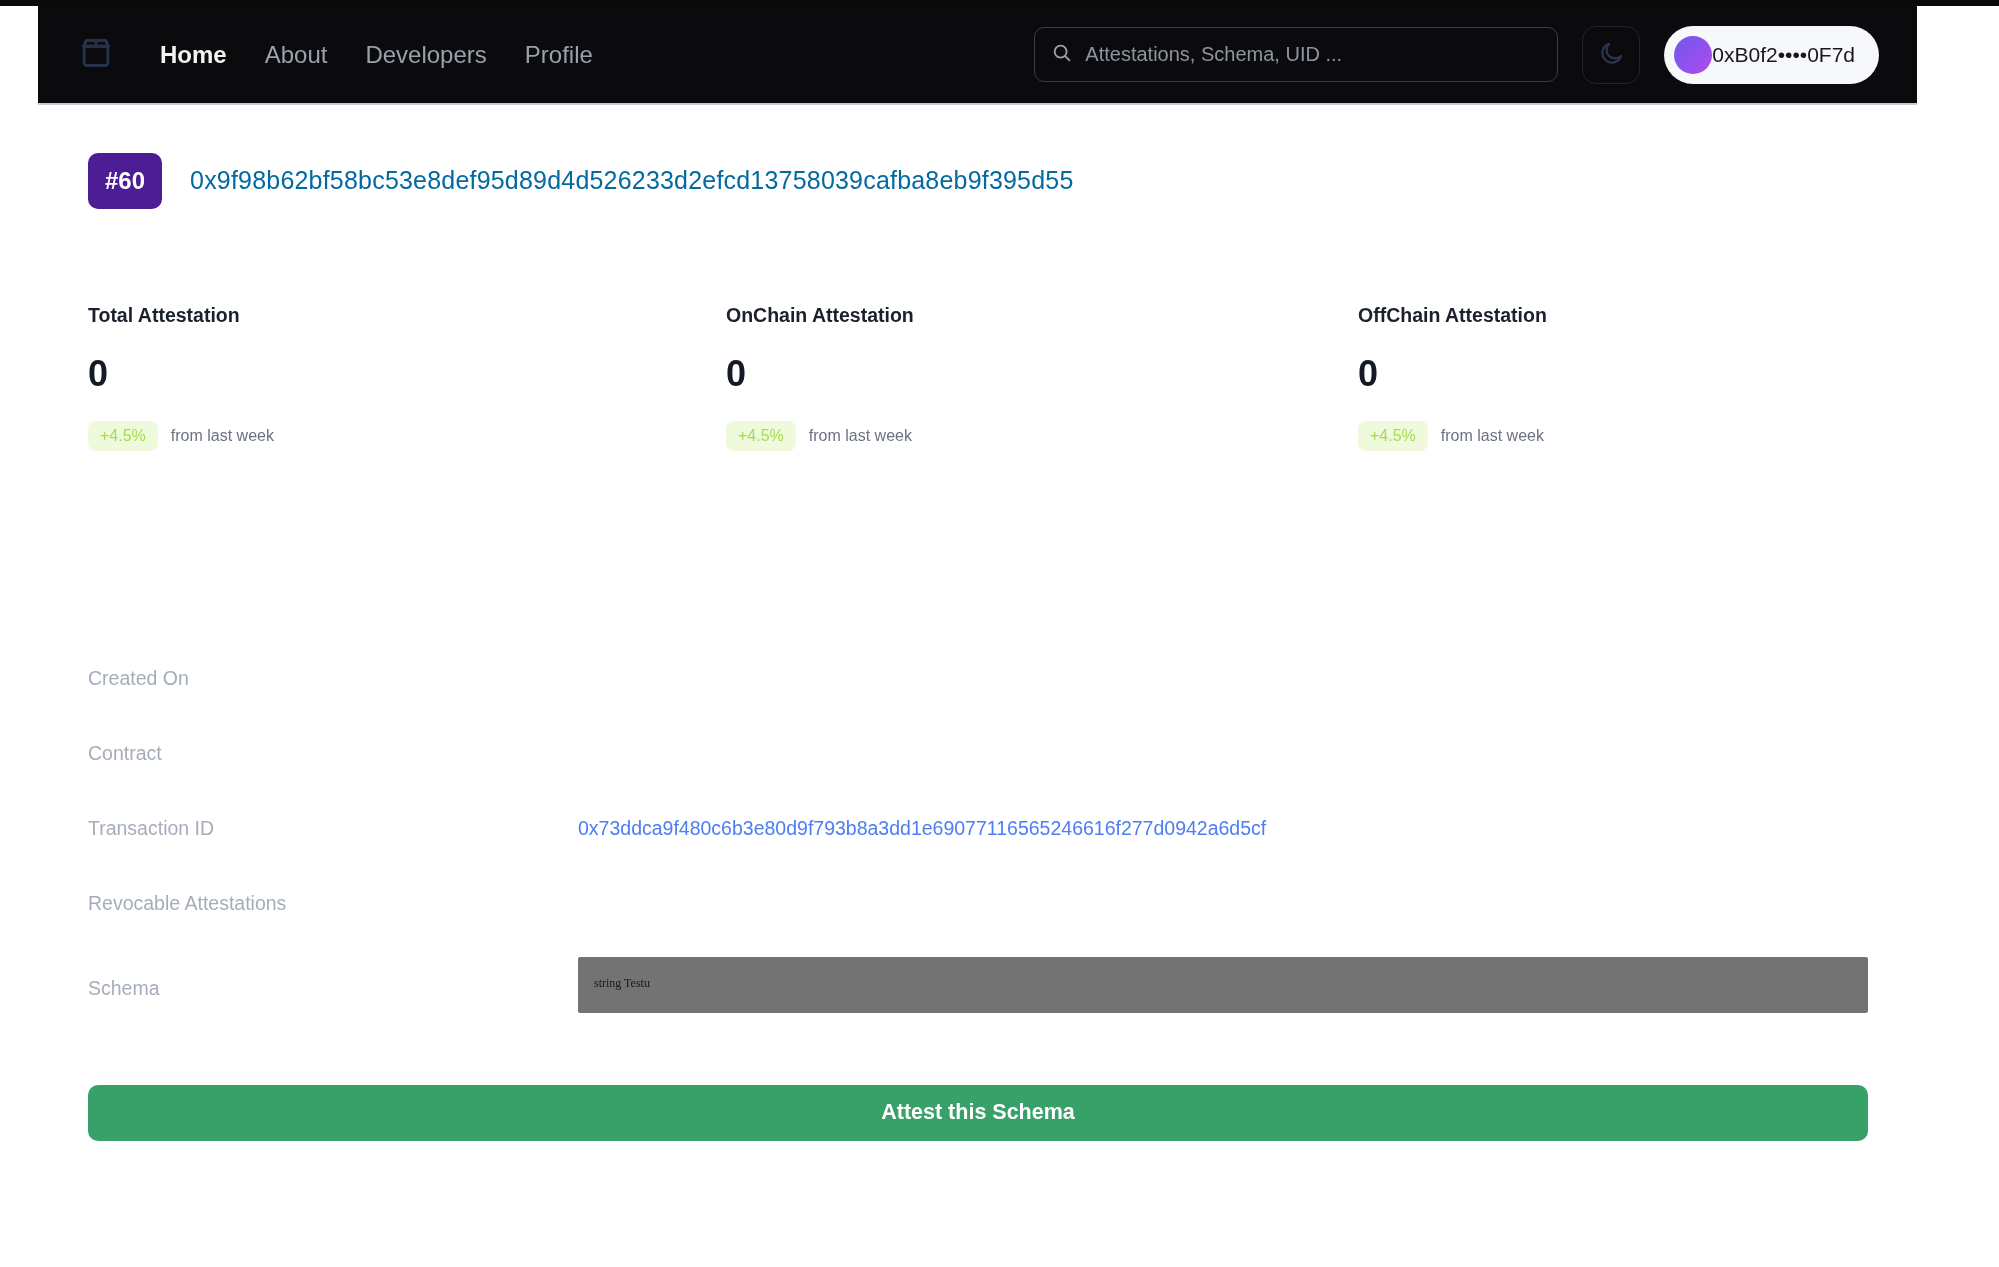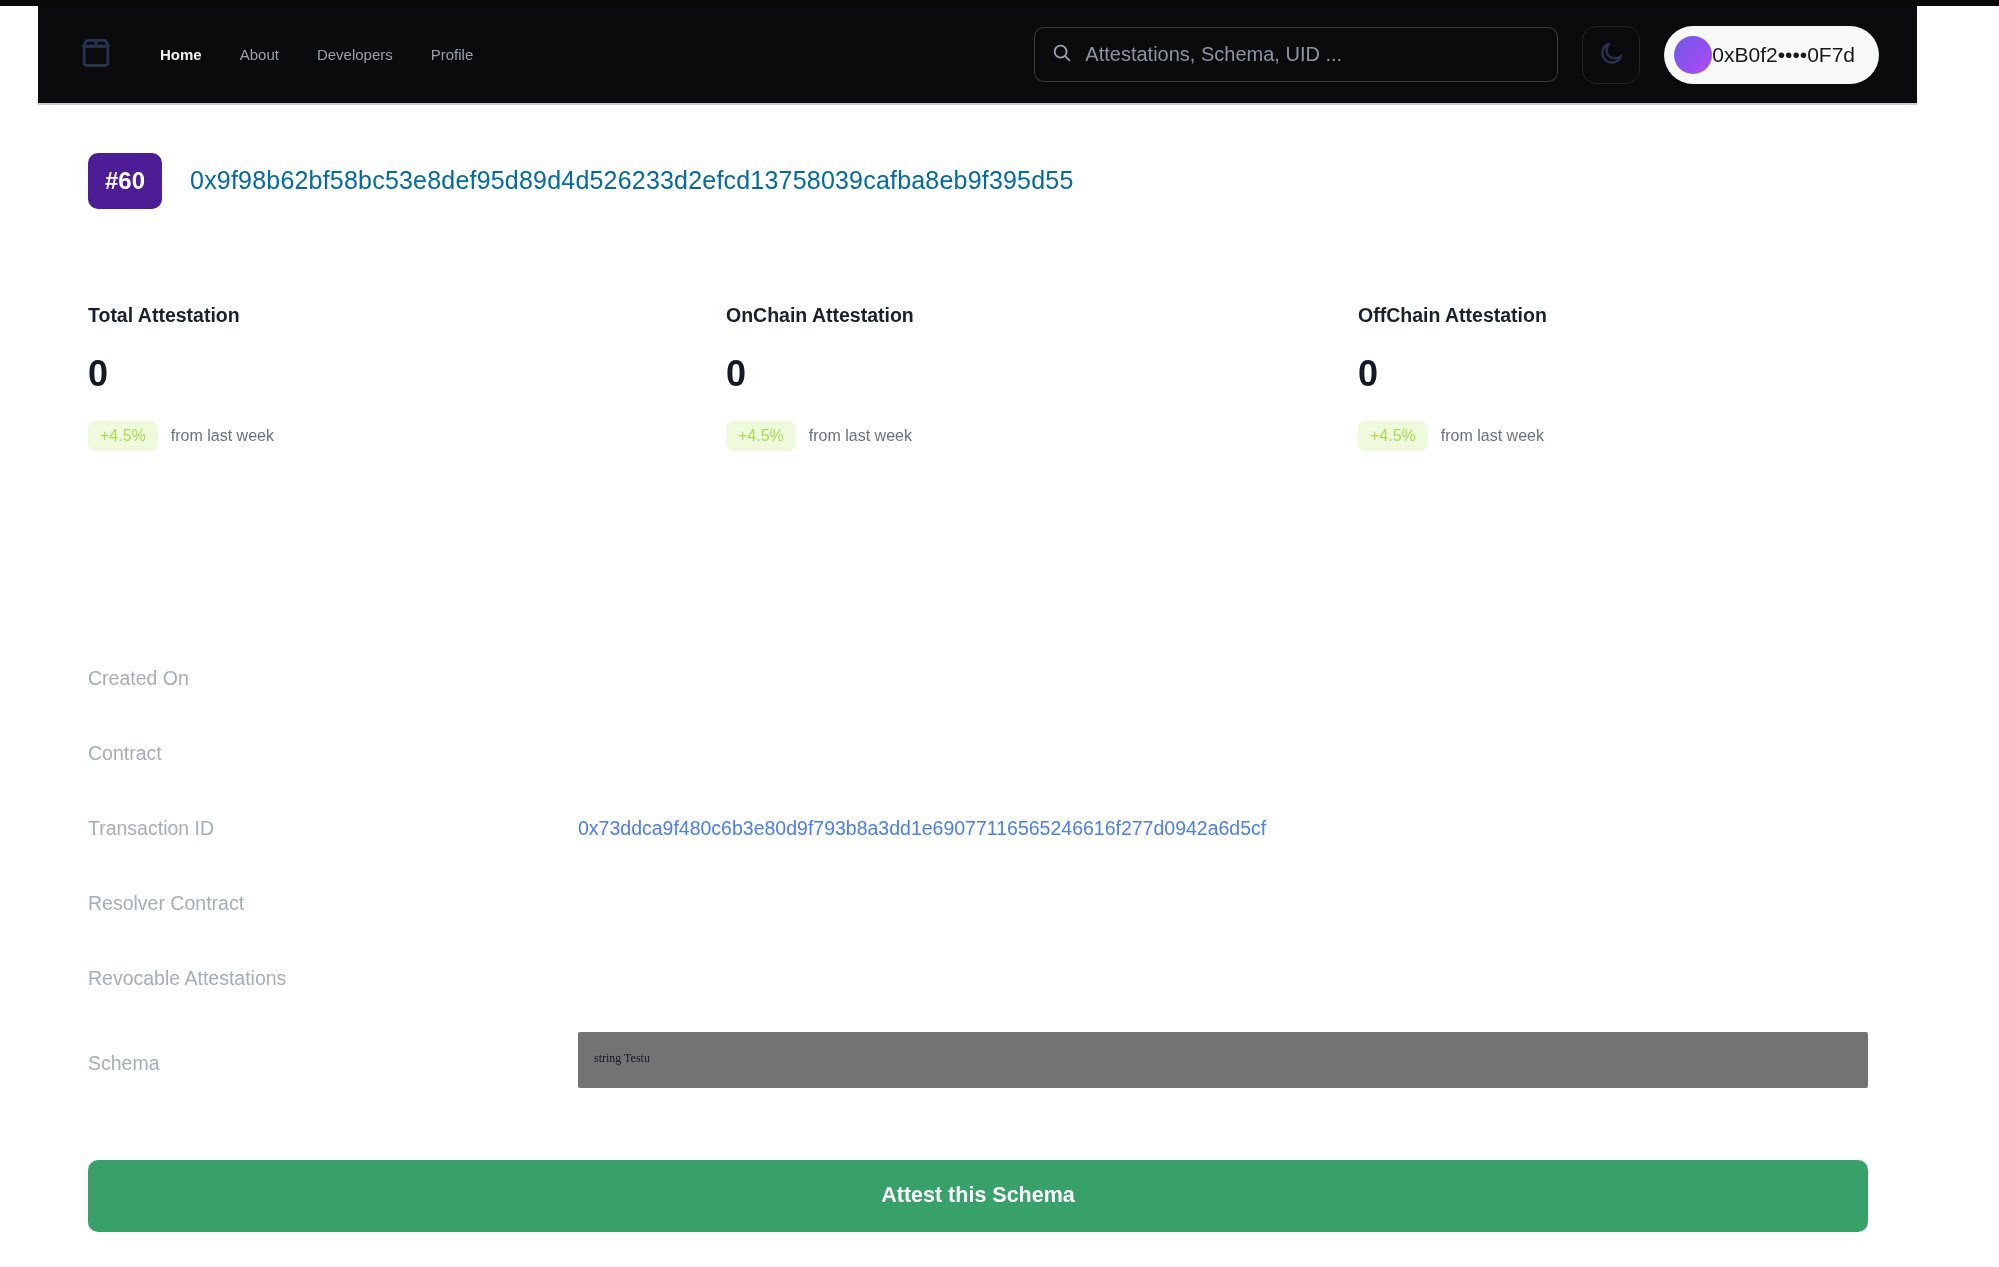--- a/index.html
+++ b/index.html
@@ -21,21 +21,21 @@
     border-bottom: 2px solid #c9ccd2;
     display: flex;
     align-items: center;
     padding: 0 38px;
   }
   .brand { display: flex; align-items: center; }
   .nav-links {
     display: flex; align-items: center;
     gap: 38px; margin-left: 44px;
     list-style: none;
-    font-size: 15px;
+    font-size: 24px;
   }
   .nav-links li { color: #9aa0ab; cursor: pointer; }
   .nav-links li.active { color: #f4f4f5; font-weight: 700; }
   .nav-spacer { flex: 1; }
   .search-box {
     width: 524px; height: 55px;
     border: 1.5px solid #3d3d43;
     border-radius: 10px;
     display: flex; align-items: center;
     padding: 0 16px; gap: 12px;
@@ -114,21 +114,21 @@
     background: #737373;
     border-radius: 2px;
     padding: 19px 16px 22px;
     font-family: Liberation Serif, serif;
     font-size: 12px;
     color: #14181f;
   }
 
   .attest-btn {
     margin-top: 46px;
-    width: 100%; height: 72px;
+    width: 100%; height: 56px;
     background: #38a169; border: none; border-radius: 10px;
     color: #ffffff; font-size: 21.5px; font-weight: 700;
     font-family: "Liberation Sans", sans-serif;
     cursor: pointer;
     display: flex; align-items: center; justify-content: center;
   }
 </style>
 </head>
 <body>
 
@@ -219,24 +219,20 @@
     </div>
     <div class="detail-row">
       <span class="detail-label">Contract</span>
       <span class="detail-value"></span>
     </div>
     <div class="detail-row">
       <span class="detail-label">Transaction ID</span>
       <a class="detail-value link-value">0x73ddca9f480c6b3e80d9f793b8a3dd1e69077116565246616f277d0942a6d5cf</a>
     </div>
     <div class="detail-row">
-      <span class="detail-label">Resolver Contract</span>
-      <span class="detail-value"></span>
-    </div>
-    <div class="detail-row">
       <span class="detail-label">Revocable Attestations</span>
       <span class="detail-value"></span>
     </div>
     <div class="detail-row schema-row">
       <span class="detail-label">Schema</span>
       <div class="code-box">string Testu</div>
     </div>
   </section>
 
   <button class="attest-btn">Attest this Schema</button>

